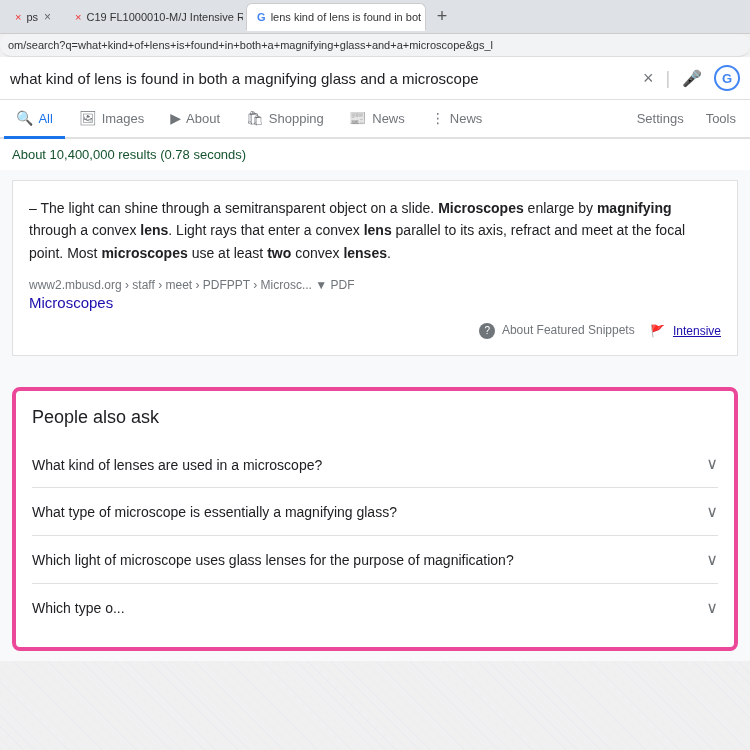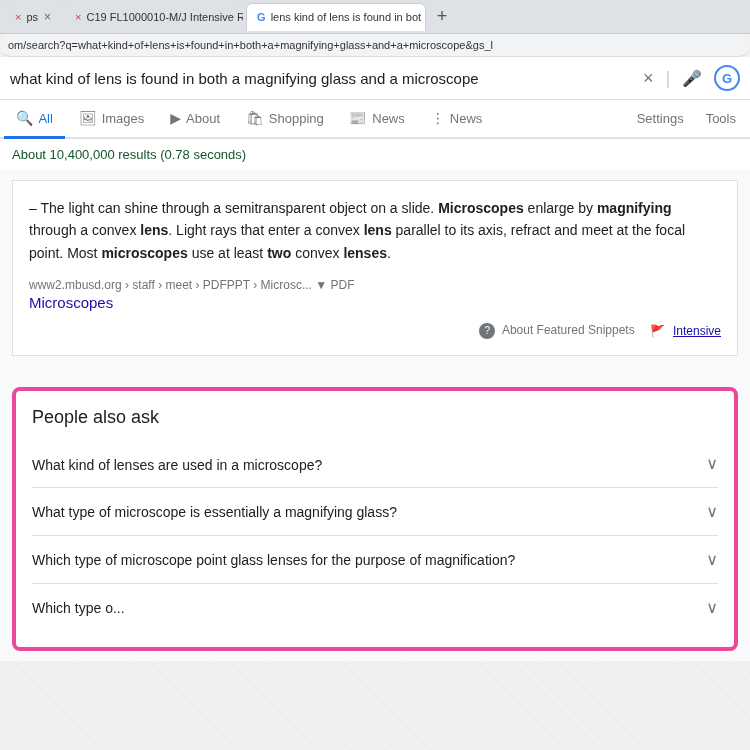--- a/index.html
+++ b/index.html
@@ -387,21 +387,21 @@
       <h2 class="people-ask-title">People also ask</h2>
       <div class="ask-item">
         <span>What kind of lenses are used in a microscope?</span>
         <span class="ask-chevron">∨</span>
       </div>
       <div class="ask-item">
         <span>What type of microscope is essentially a magnifying glass?</span>
         <span class="ask-chevron">∨</span>
       </div>
       <div class="ask-item">
-        <span>Which type of microscope point glass lenses for the purpose of magnification?</span>
+        <span>Which light of microscope uses glass lenses for the purpose of magnification?</span>
         <span class="ask-chevron">∨</span>
       </div>
       <div class="ask-item">
         <span>Which type o...</span>
         <span class="ask-chevron">∨</span>
       </div>
     </div>
 
   </div>
 </div>

